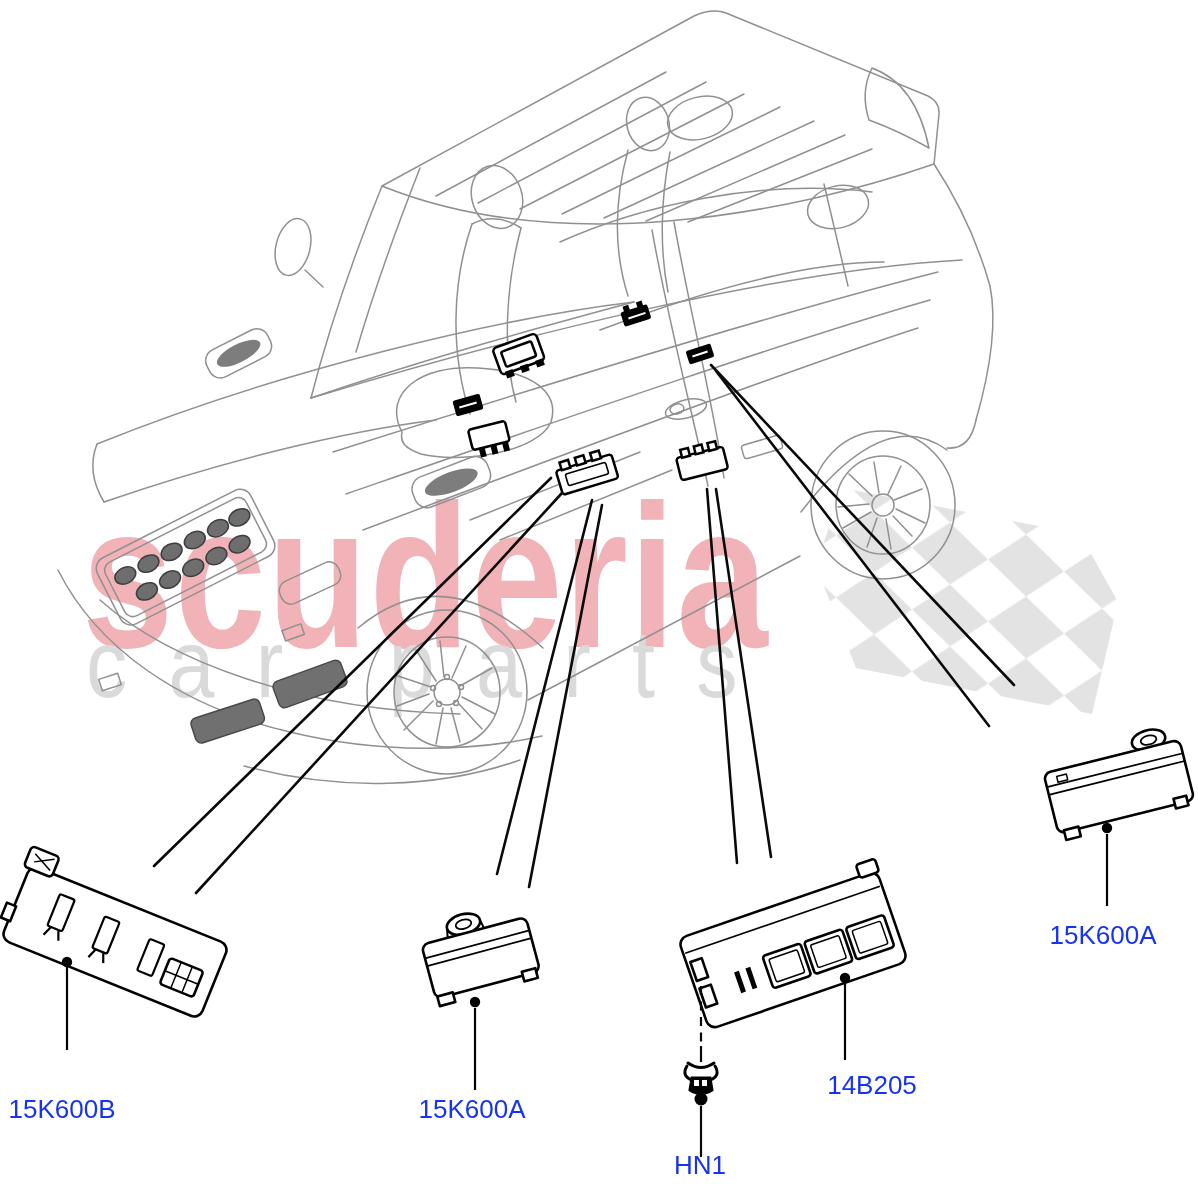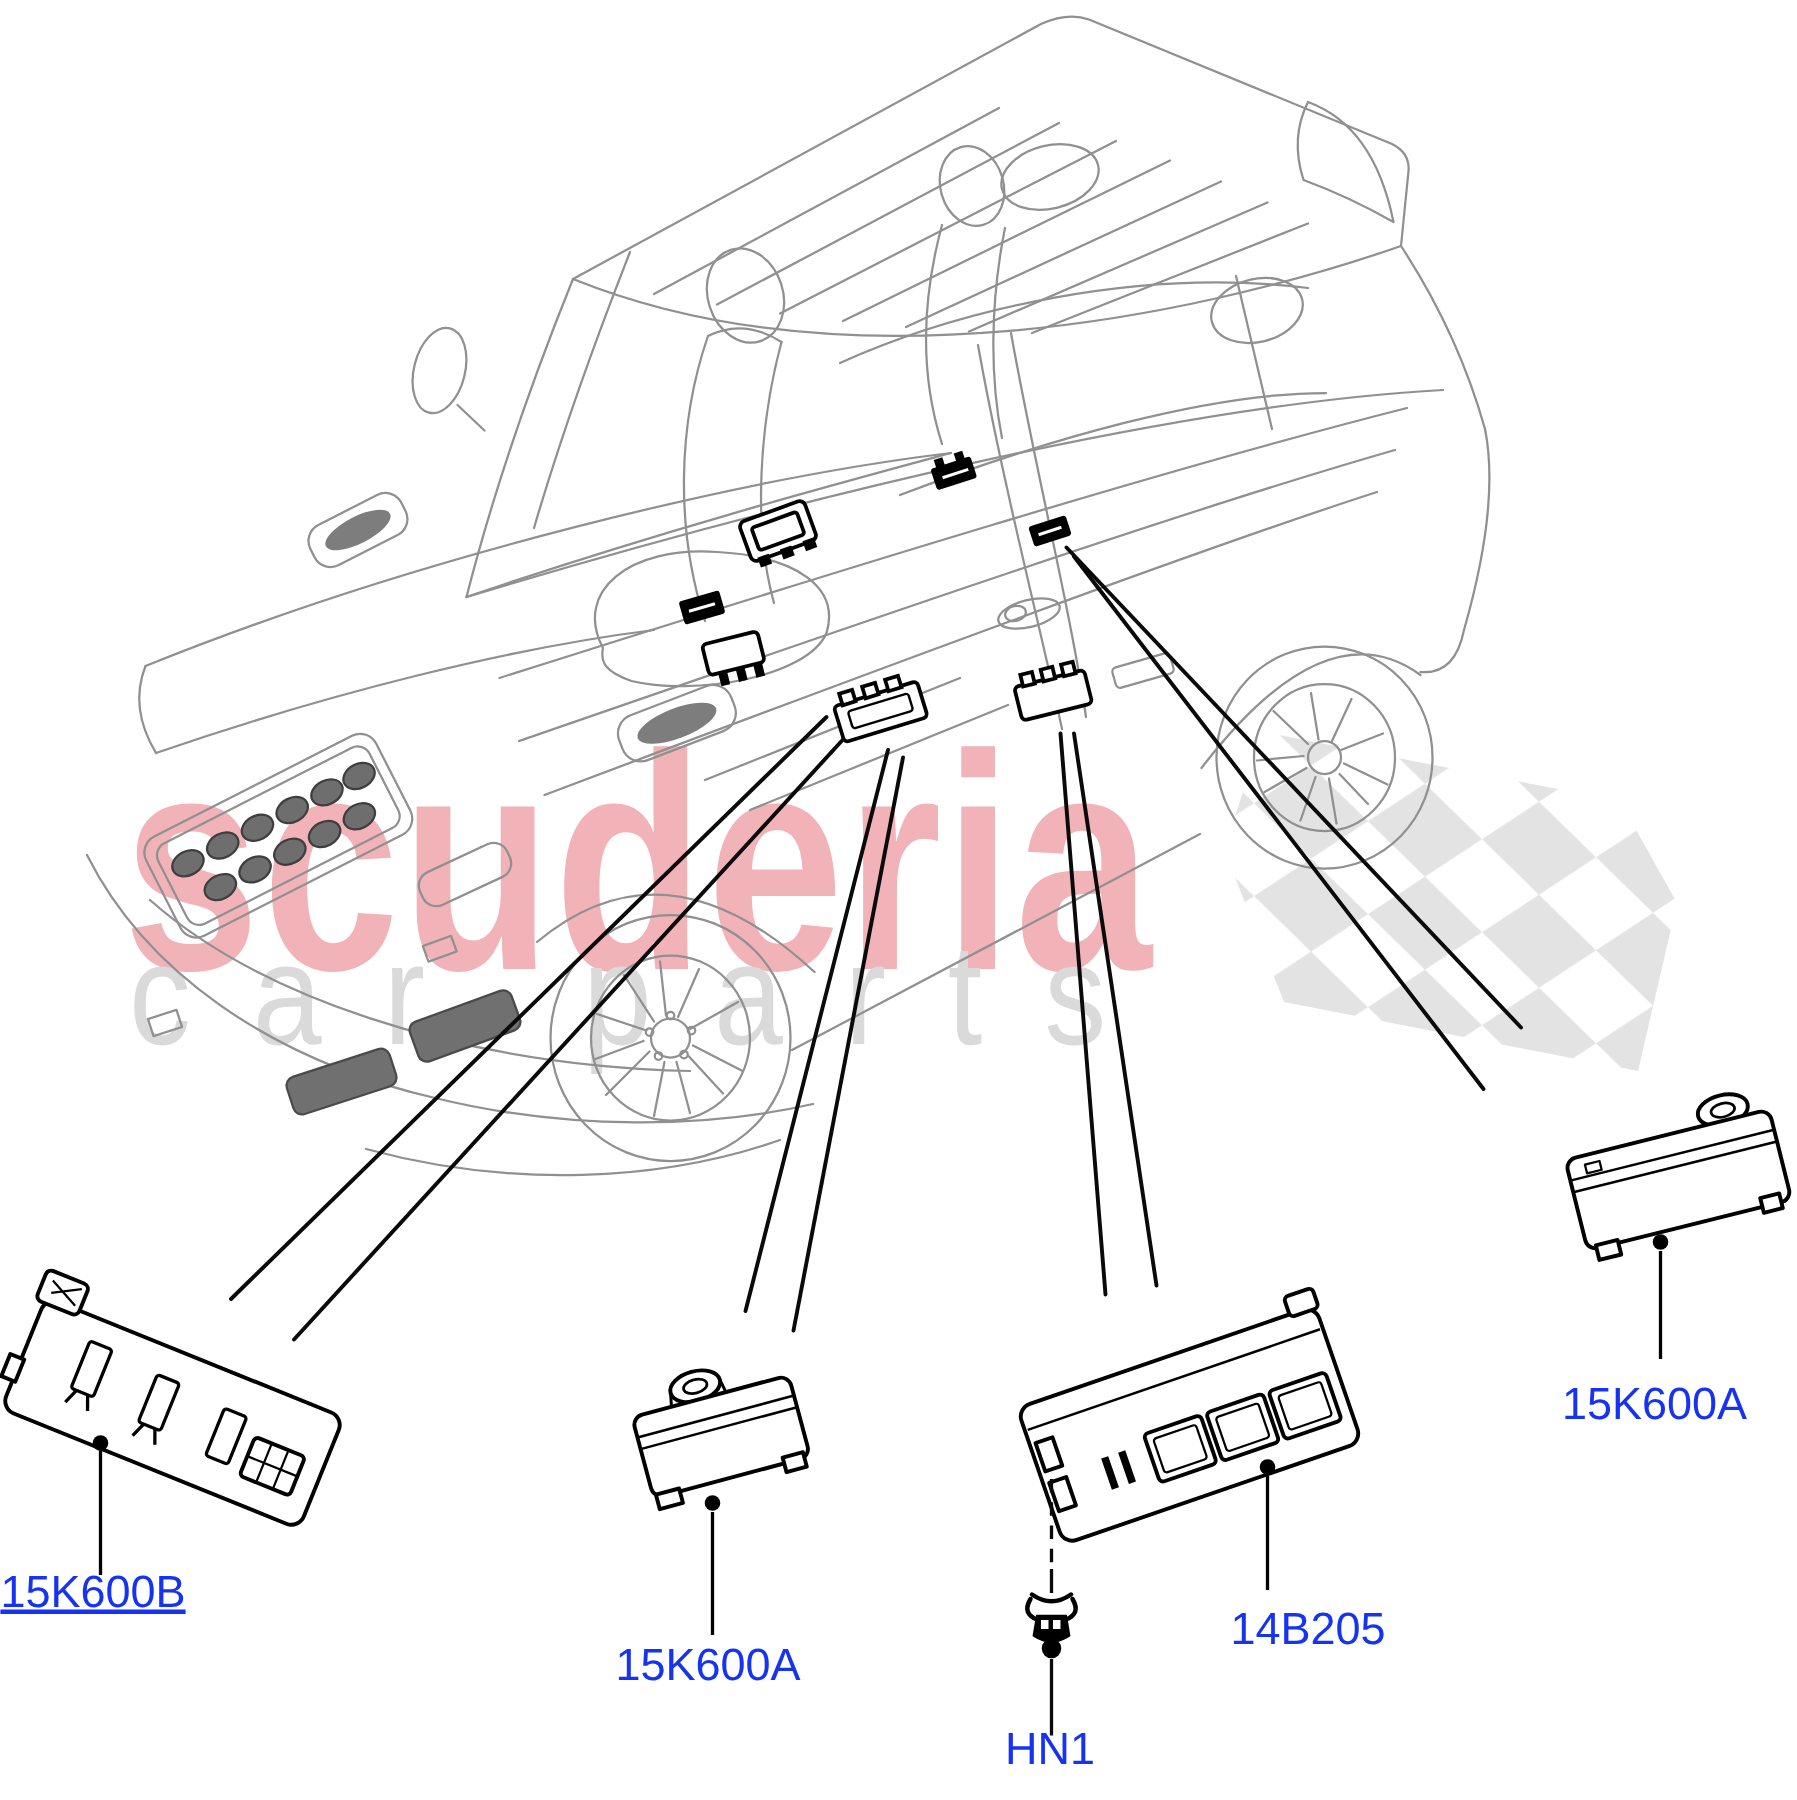--- a/index.html
+++ b/index.html
@@ -8,21 +8,21 @@
   .wm-title{position:absolute;left:82px;top:473px;z-index:0;
             font-family:"Liberation Sans",sans-serif;font-weight:bold;font-size:205px;
             line-height:1;color:#f1b3b7;letter-spacing:2px;
             transform:scaleX(.80);transform-origin:left top;white-space:nowrap;}
   .wm-sub{position:absolute;left:86px;top:616px;z-index:0;
           font-family:"Liberation Sans",sans-serif;font-weight:normal;font-size:96px;
           line-height:1;color:#dadada;letter-spacing:48px;
           transform:scaleX(.86);transform-origin:left top;white-space:nowrap;}
   svg#art{position:absolute;left:0;top:0;z-index:1;}
   .plabel{position:absolute;z-index:2;transform:translateX(-50%);
-          font-family:"Liberation Sans",sans-serif;font-size:30px;line-height:1;
+          font-family:"Liberation Sans",sans-serif;font-size:26px;line-height:1;
           color:#1633f2;white-space:nowrap;cursor:pointer;text-align:right;}
 </style>
 </head>
 <body>
 
 <div id="stage">
 
   <div class="wm-title">scuderia</div>
   <div class="wm-sub">car parts</div>
 
@@ -284,18 +284,18 @@
       <rect x="1048" y="756" width="140" height="62" rx="7"></rect>
       <path d="M1048,770 h140 M1048,778 h140" stroke-width="1.7"></path>
       <rect x="1054" y="816" width="15" height="10"></rect>
       <rect x="1168" y="812" width="13" height="10"></rect>
       <rect x="1060" y="762" width="10" height="6" stroke-width="1.5"></rect>
     </g>
     <circle cx="1107" cy="828" r="5.2" fill="#000"></circle>
     <line x1="1107" y1="834" x2="1107" y2="906" stroke="#000" stroke-width="2.2"></line>
   </svg>
 
-  <div class="plabel" style="left:62px;top:1047px;text-decoration:underline;">15K600B</div>
+  <div class="plabel" style="left:62px;top:1096px;">15K600B</div>
   <div class="plabel" style="left:472px;top:1096px;">15K600A</div>
   <div class="plabel" style="left:836px;top:1072px;margin-left:36px;">14B205</div>
   <div class="plabel" style="left:700px;top:1152px;">HN1</div>
   <div class="plabel" style="left:1103px;top:922px;">15K600A</div>
 </div>
 
 </body></html>

